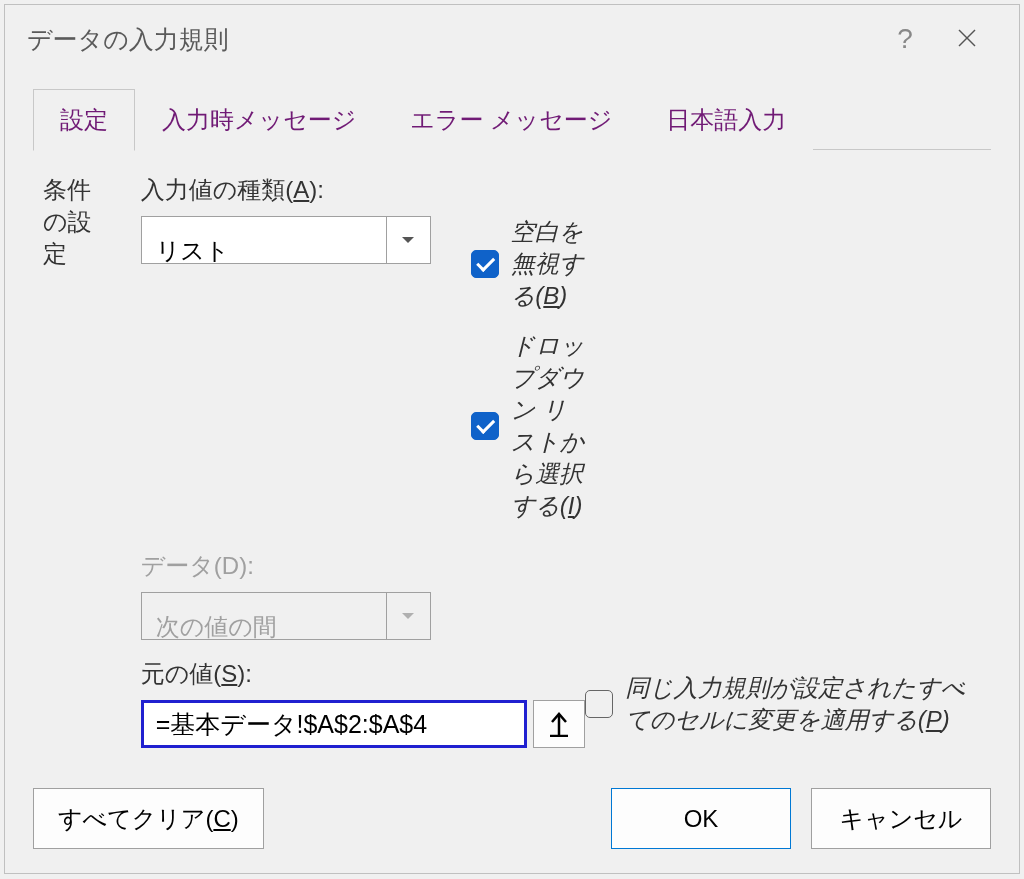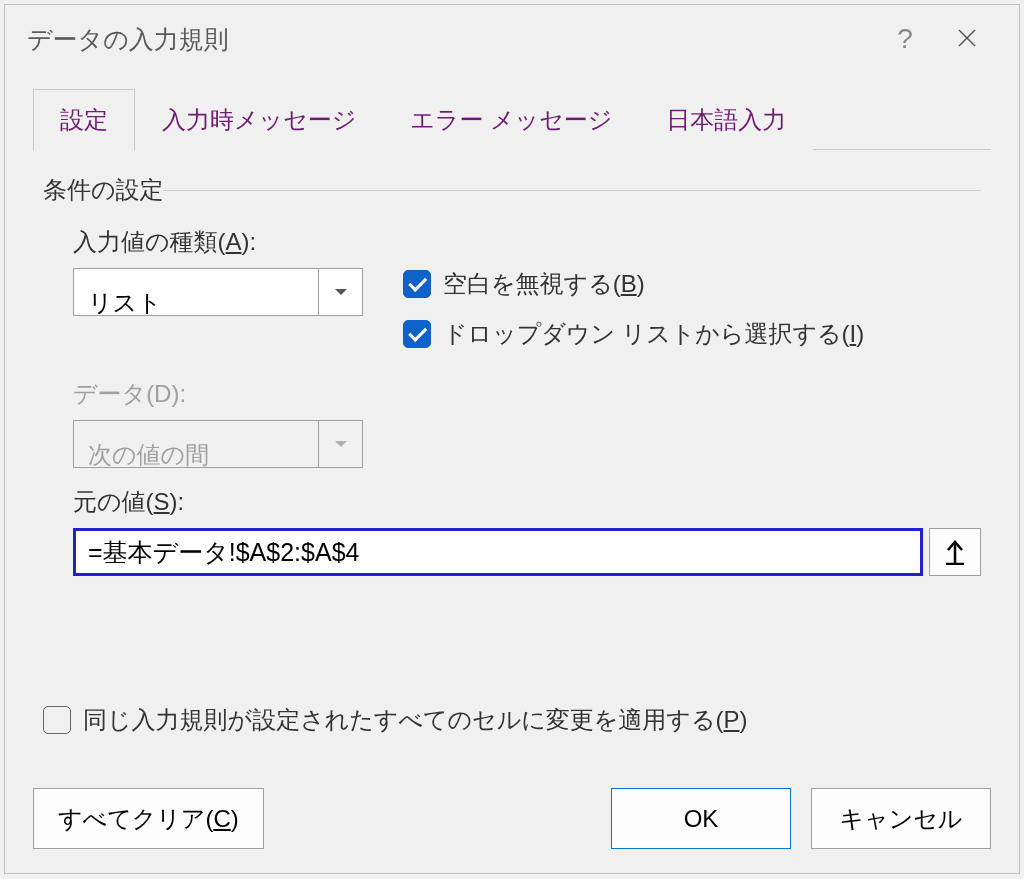--- a/index.html
+++ b/index.html
@@ -88,21 +88,21 @@
     
     .tab-divider {
       flex: 1;
       border-bottom: 1px solid #c8c8c8;
     }
     
     .tab-panel {
       padding: 24px 10px 10px 10px;
       flex: 1;
       display: flex;
-      flex-direction: column;
+      flex-direction: row;
     }
     
     .section-label {
       font-size: 24px;
       color: #333;
       margin-bottom: 20px;
       position: relative;
     }
     
     .section-label::after {
@@ -189,20 +189,21 @@
     
     .chevron-down.disabled {
       border-top-color: #b0b0b0;
     }
     
     .checkbox-row {
       display: flex;
       align-items: center;
       margin-bottom: 18px;
       cursor: pointer;
+      font-style: italic;
     }
     
     .checkbox {
       width: 28px;
       height: 28px;
       border: 1px solid #666;
       border-radius: 5px;
       margin-right: 12px;
       display: flex;
       align-items: center;

